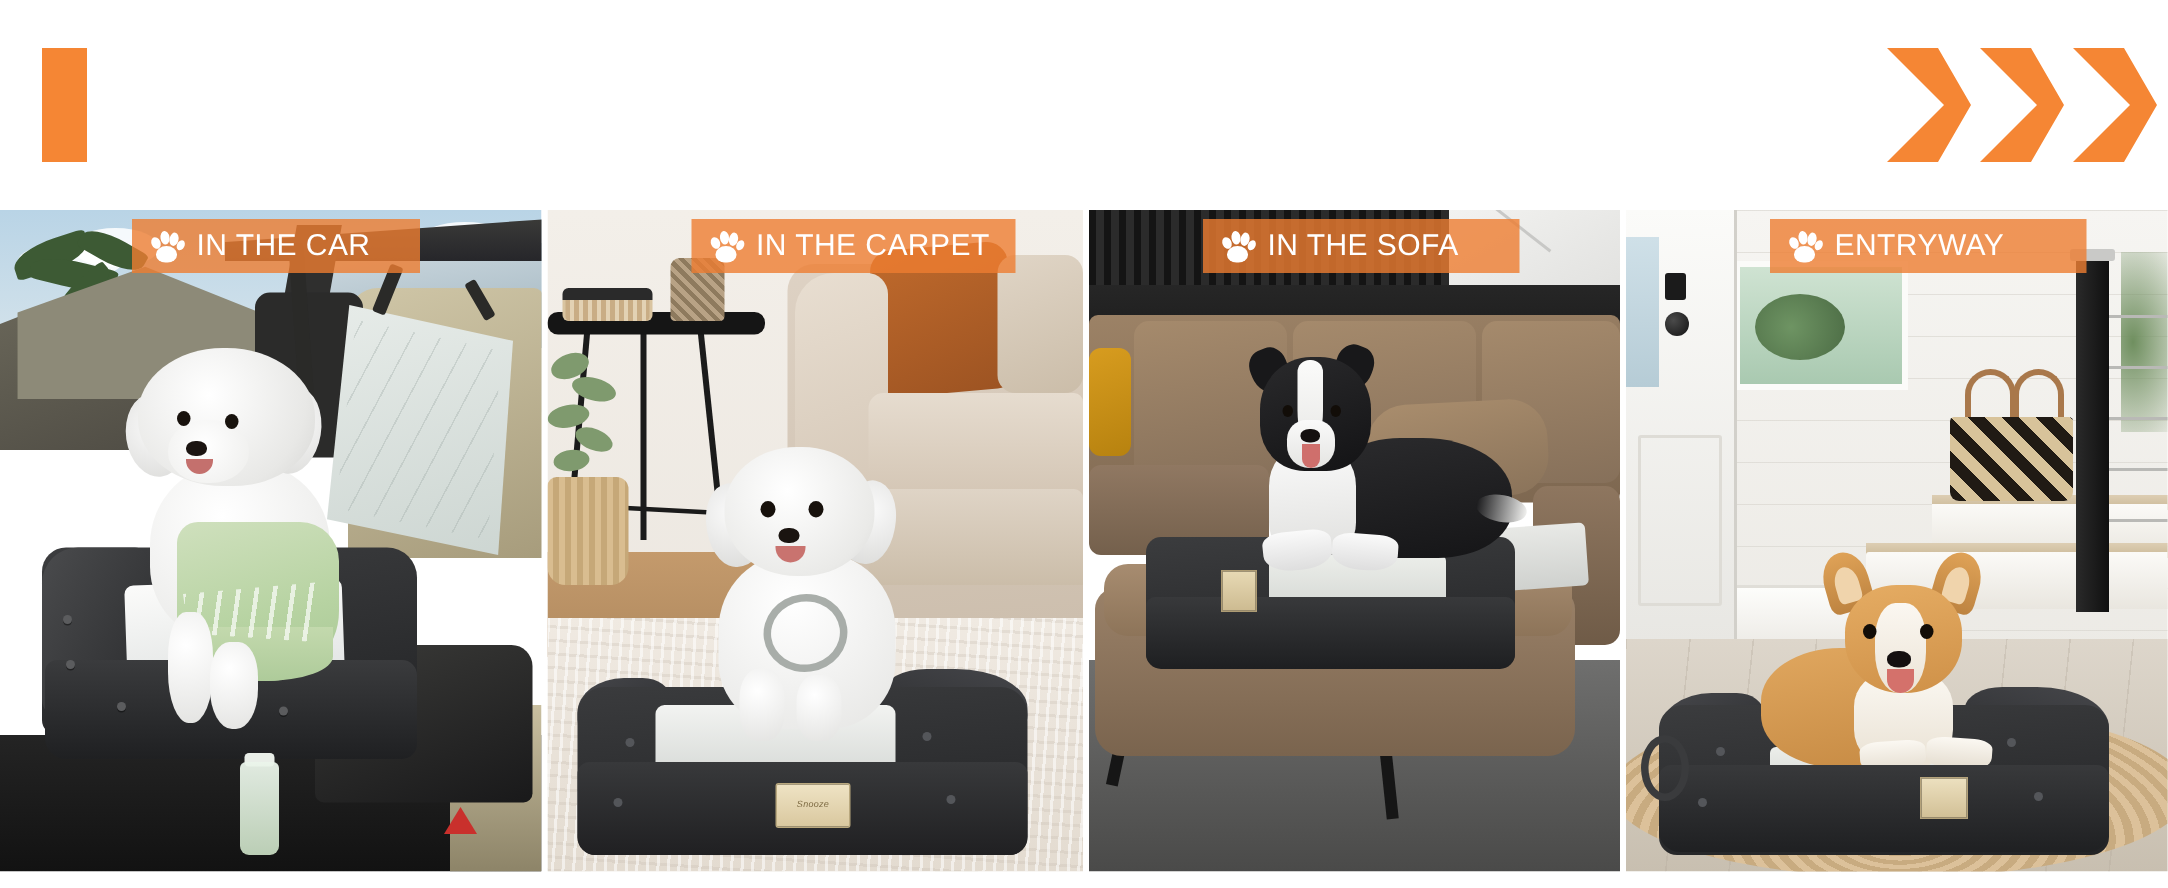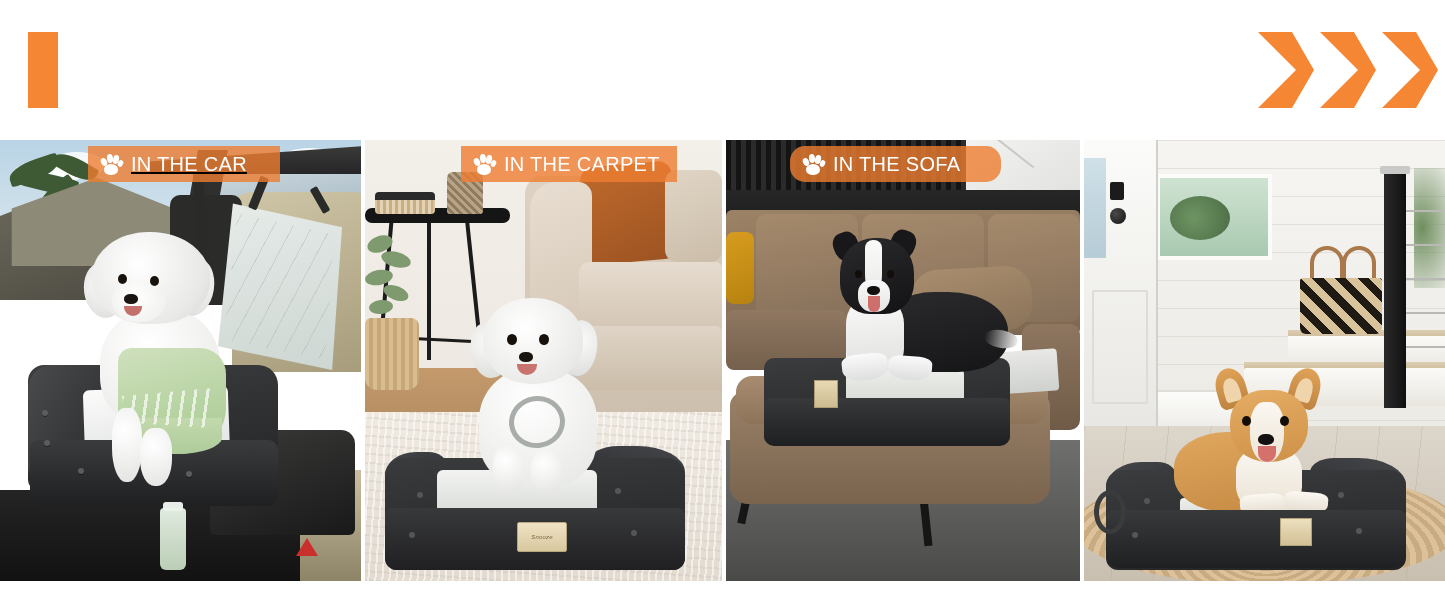--- a/index.html
+++ b/index.html
@@ -95,23 +95,23 @@
     position: absolute;
     top: 6px;
     height: 36px;
     background: rgba(237,125,49,0.80);
     display: flex;
     align-items: center;
     gap: 9px;
     padding: 0 14px 0 12px;
     z-index: 20;
   }
-  .badge-b1 { left: 88px; width: 166px; text-decoration: underline; }
+  .badge-b1 { left: 88px; width: 166px; }
   .badge-b2 { left: 96px; width: 190px; }
-  .badge-b3 { left: 64px; width: 185px; border-radius: 15px; }
+  .badge-b3 { left: 76px; width: 185px; }
   .badge-b4 { left: 96px; width: 185px; }
   .badge-text {
     color: #ffffff;
     font-size: 20px;
     font-weight: normal;
     letter-spacing: 0.3px;
     white-space: nowrap;
     line-height: 1;
   }
   .paw {
@@ -1089,15 +1089,25 @@
 
       <div class="ew-bed-front"></div>
       <div class="ew-handle"></div>
       <div class="ew-stud ews1"></div>
       <div class="ew-stud ews2"></div>
       <div class="ew-stud ews3"></div>
       <div class="ew-stud ews4"></div>
       <div class="ew-tag"></div>
     </div>
 
+    <div class="badge badge-b4">
+      <div class="paw">
+        <i class="t1"></i>
+          <i class="t2"></i>
+          <i class="t3"></i>
+          <i class="t4"></i>
+          <i class="pad"></i>
+      </div>
+      <div class="badge-text">ENTRYWAY</div>
+    </div>
   </div>
 
 </div>
 
 </body></html>

